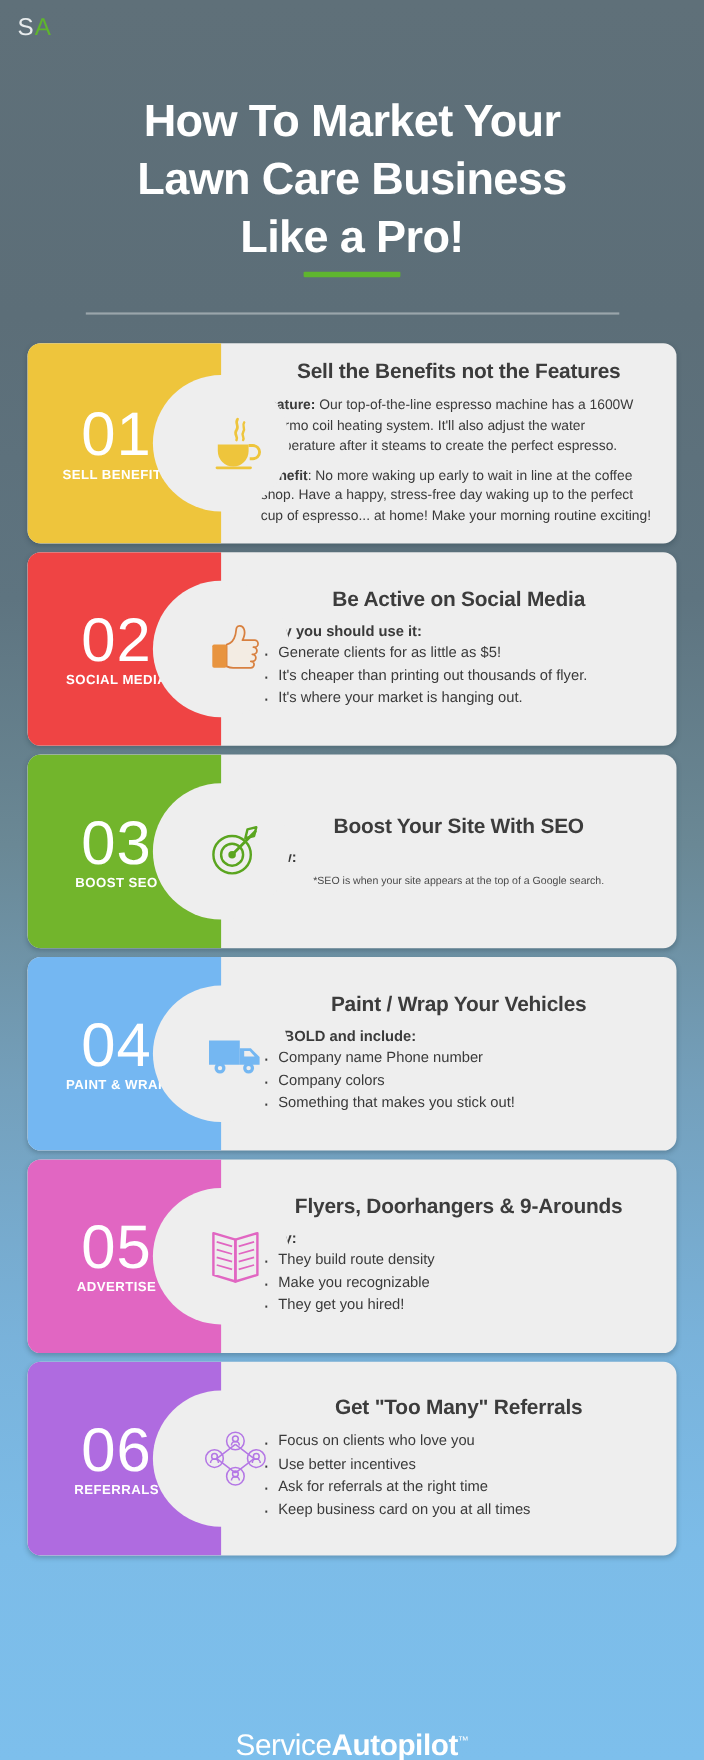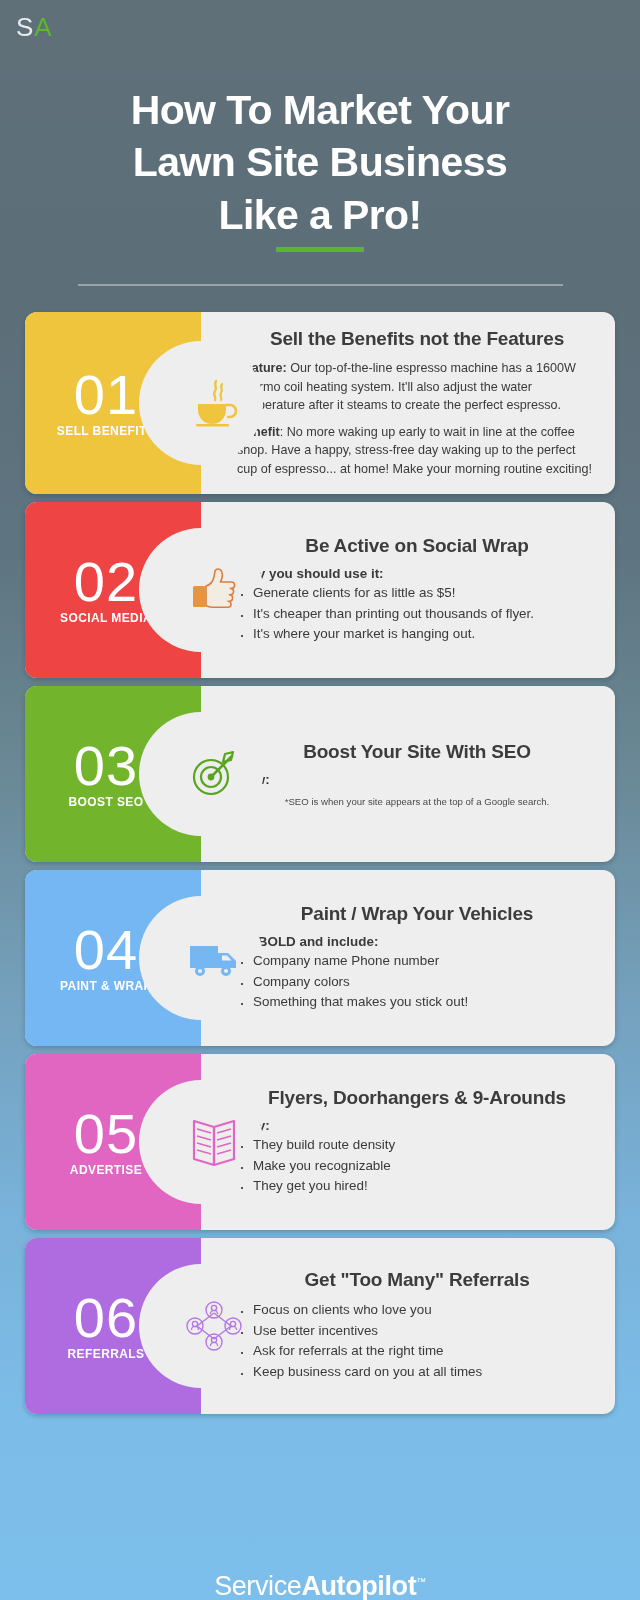--- a/index.html
+++ b/index.html
@@ -7,21 +7,21 @@
   body {
     font-family: "Liberation Sans", sans-serif;
     background: linear-gradient(180deg, #5f7079 0%, #5c6e78 18%, #5e7480 34%, #6a8895 48%, #74a0bc 62%, #79b2da 76%, #7cbce8 88%, #7dbfec 100%);
     position: relative;
     overflow: hidden;
   }
 
   
   .logo-mark {
     position: absolute; top: 14px; left: 16px;
-    font-size: 26px; letter-spacing: 1px; font-weight: 400; line-height: 1;
+    font-size: 22px; letter-spacing: 1px; font-weight: 400; line-height: 1;
   }
   .logo-mark .s { color: #e8eced; }
   .logo-mark .a { color: #5fb52e; }
 
   .hero { padding-top: 84px; text-align: center; }
   .hero h1 {
     color: #ffffff;
     font-size: 41px;
     line-height: 1.28;
     font-weight: 700;
@@ -169,21 +169,21 @@
 </head>
 <body>
 
 <div class="logo-mark">
   <span class="s">S</span><span class="a">A</span>
 </div>
 
 <div class="hero">
   <h1>
     <span>How To Market Your</span><br>
-    <span>Lawn Site Business</span><br>
+    <span>Lawn Care Business</span><br>
     <span class="line3">
       <span>Like a Pro!</span>
       <span class="underline"></span>
     </span>
   </h1>
   <div class="divider"></div>
 </div>
 
 <div class="cards">
 
@@ -219,21 +219,21 @@
       <div class="tag">SOCIAL MEDIA</div>
       <div class="notch"></div>
       <div class="icon-holder">
         <svg width="52" height="52" viewBox="0 0 52 52">
           <path d="M18 22 c4 -1 7 -5 8 -9 c1 -4 0 -8 4 -8 c4 0 5 5 4 9 c-0.6 2.4 -1.6 4 -1.6 4 h11 a3.2 3.2 0 0 1 0 6.4 h-1 a3.2 3.2 0 0 1 0 6.4 h-1 a3.2 3.2 0 0 1 0 6.4 h-1.4 a3 3 0 0 1 0 6 H24 c-3 0 -6 -1.4 -6 -1.4 z" fill="#f3ece3" stroke="#d8803f" stroke-width="1.6" stroke-linejoin="round"></path>
           <rect x="5" y="22" width="13" height="21" rx="1.6" fill="#e8943f"></rect>
         </svg>
       </div>
     </div>
     <div class="card-right">
-      <div class="card-title">Be Active on Social Wrap</div>
+      <div class="card-title">Be Active on Social Media</div>
       <div class="lead">Why you should use it:</div>
       <ul class="bullets">
         <li>Generate clients for as little as $5!</li>
         <li>It's cheaper than printing out thousands of flyer.</li>
         <li>It's where your market is hanging out.</li>
       </ul>
     </div>
   </div>
 
   <div class="card">

